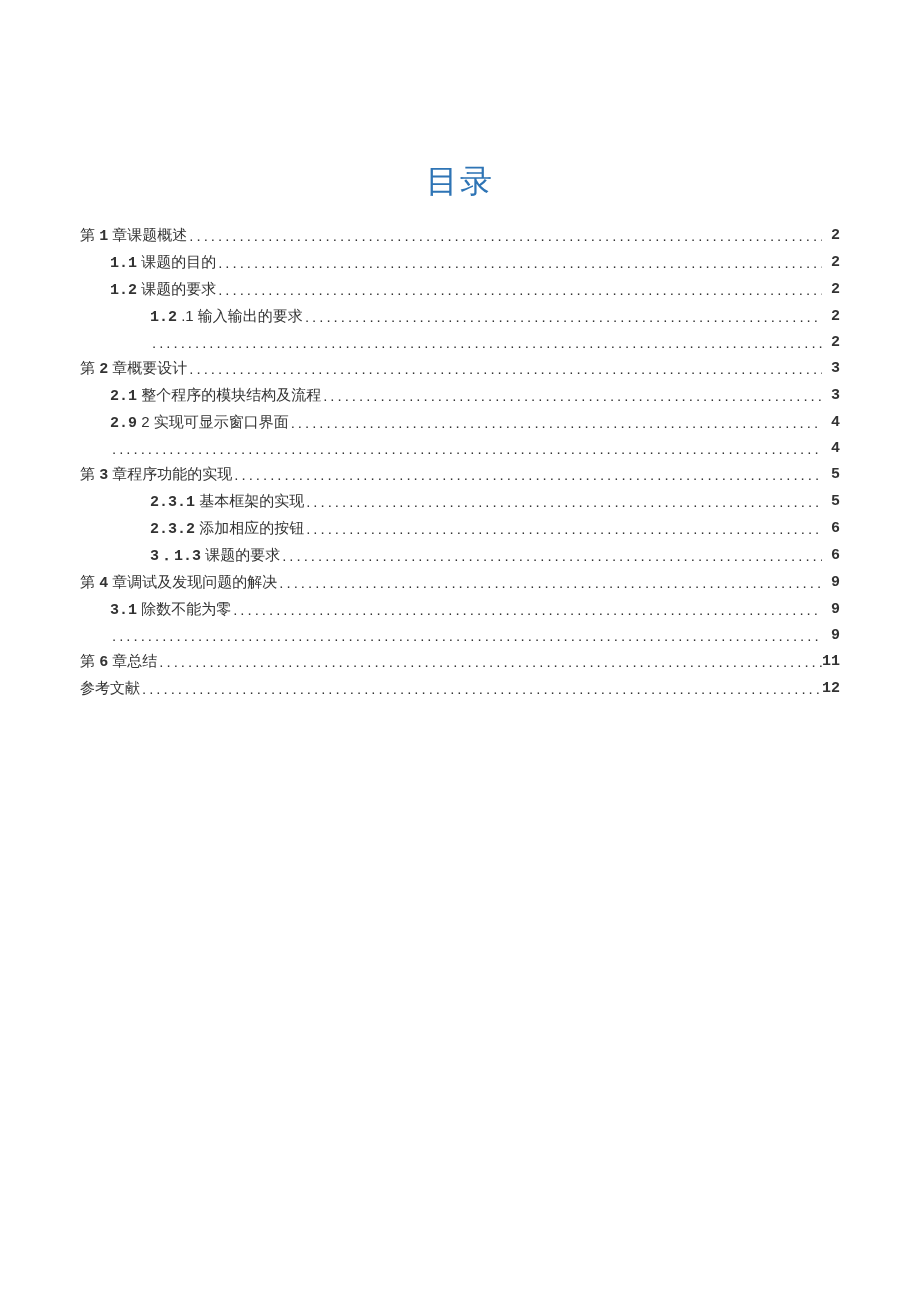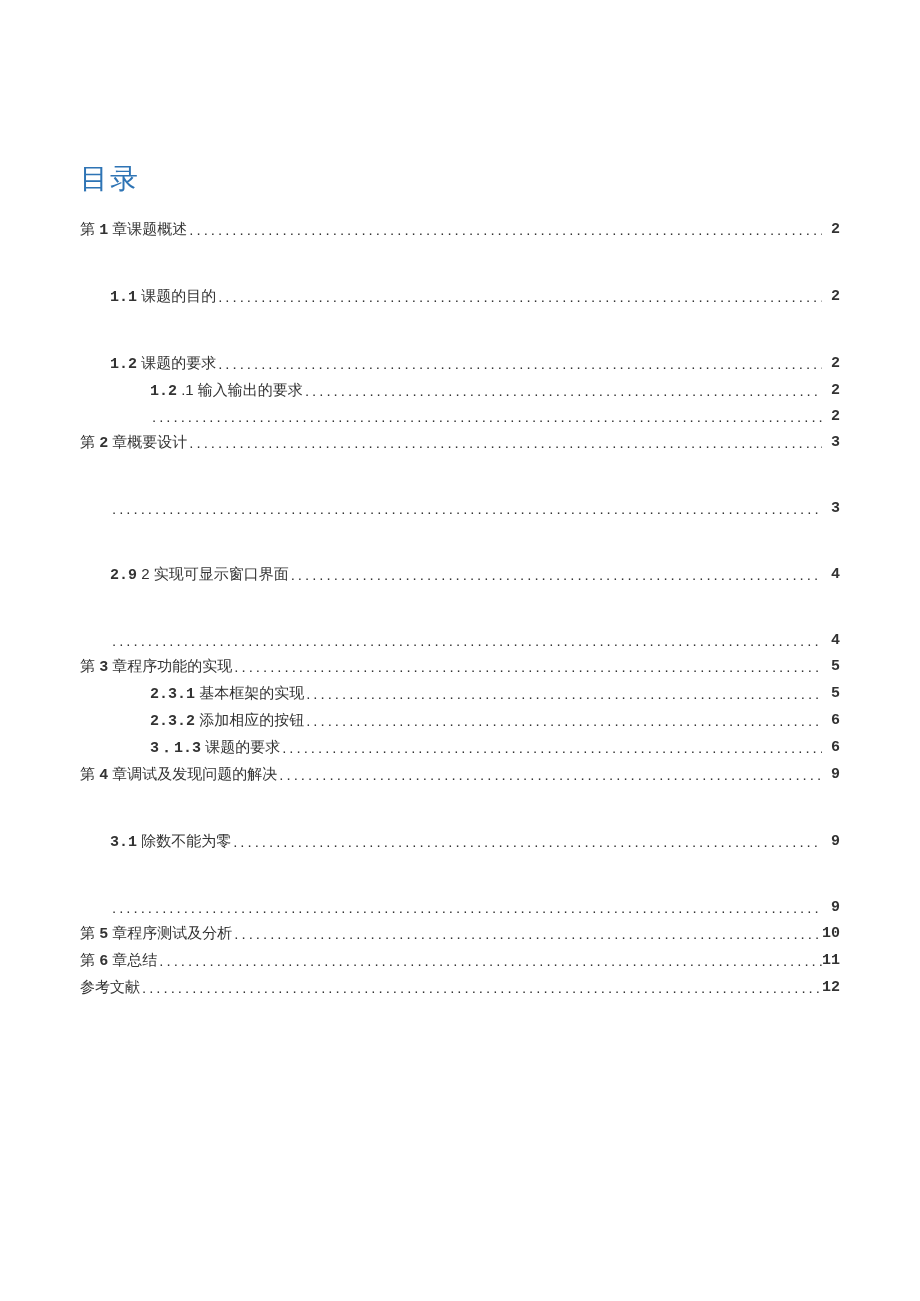--- a/index.html
+++ b/index.html
@@ -8,26 +8,27 @@
     width: 920px; height: 1301px;
     background: #ffffff;
     font-family: "Microsoft YaHei", "SimSun", sans-serif;
     color: #333333;
   }
   .page {
     padding: 160px 80px 0 80px;
     width: 920px;
   }
   .title {
-    font-size: 28px;
+    font-size: 32px;
     font-weight: 400;
     color: #2e74b5;
     letter-spacing: 2px;
     margin-bottom: 18px;
     font-family: "SimSun", serif;
+    text-align: center;
   }
   .toc {
     font-size: 15px;
     line-height: 25px;
     color: #333;
   }
   .toc-row {
     display: flex;
     align-items: center;
     white-space: nowrap;
@@ -45,21 +46,21 @@
   }
   .toc-row .dots::after {
     content: "....................................................................................................................................................";
   }
   .toc-row .page-num {
     flex: 0 0 auto;
     min-width: 18px;
     text-align: right;
   }
   .lvl-0 { padding-left: 0; }
-  .lvl-1 { padding-left: 30px; margin-top: 40px; }
+  .lvl-1 { padding-left: 30px; }
   .lvl-2 { padding-left: 70px; }
   .num-mono {
     font-family: "Courier New", monospace;
     font-weight: bold;
   }
 </style>
 </head>
 <body>
 
 <div class="page">
@@ -88,20 +89,21 @@
       <div class="toc-row lvl-2">
         <span class="dots"></span>
         <span class="page-num num-mono">2</span>
       </div>
       <div class="toc-row lvl-0">
         <span class="label"><span>第 </span><span class="num-mono">2</span><span> 章概要设计</span></span>
         <span class="dots"></span>
         <span class="page-num num-mono">3</span>
       </div>
       <div class="toc-row lvl-1">
+        <span class="label"><span></span><span class="num-mono">2.1</span><span>  整个程序的模块结构及流程 </span></span>
         <span class="dots"></span>
         <span class="page-num num-mono">3</span>
       </div>
       <div class="toc-row lvl-1">
         <span class="label"><span></span><span class="num-mono">2.9</span><span> 2 实现可显示窗口界面</span></span>
         <span class="dots"></span>
         <span class="page-num num-mono">4</span>
       </div>
       <div class="toc-row lvl-1">
         <span class="dots"></span>
@@ -135,25 +137,20 @@
       <div class="toc-row lvl-1">
         <span class="label"><span></span><span class="num-mono">3.1</span><span>  除数不能为零</span></span>
         <span class="dots"></span>
         <span class="page-num num-mono">9</span>
       </div>
       <div class="toc-row lvl-1">
         <span class="dots"></span>
         <span class="page-num num-mono">9</span>
       </div>
       <div class="toc-row lvl-0">
-        <span class="label"><span>第 </span><span class="num-mono">5</span><span> 章程序测试及分析</span></span>
-        <span class="dots"></span>
-        <span class="page-num num-mono">10</span>
-      </div>
-      <div class="toc-row lvl-0">
         <span class="label"><span>第 </span><span class="num-mono">6</span><span> 章总结</span></span>
         <span class="dots"></span>
         <span class="page-num num-mono">11</span>
       </div>
       <div class="toc-row lvl-0">
         <span class="label"><span>参考文献</span><span class="num-mono"></span><span></span></span>
         <span class="dots"></span>
         <span class="page-num num-mono">12</span>
       </div>
     </div>

